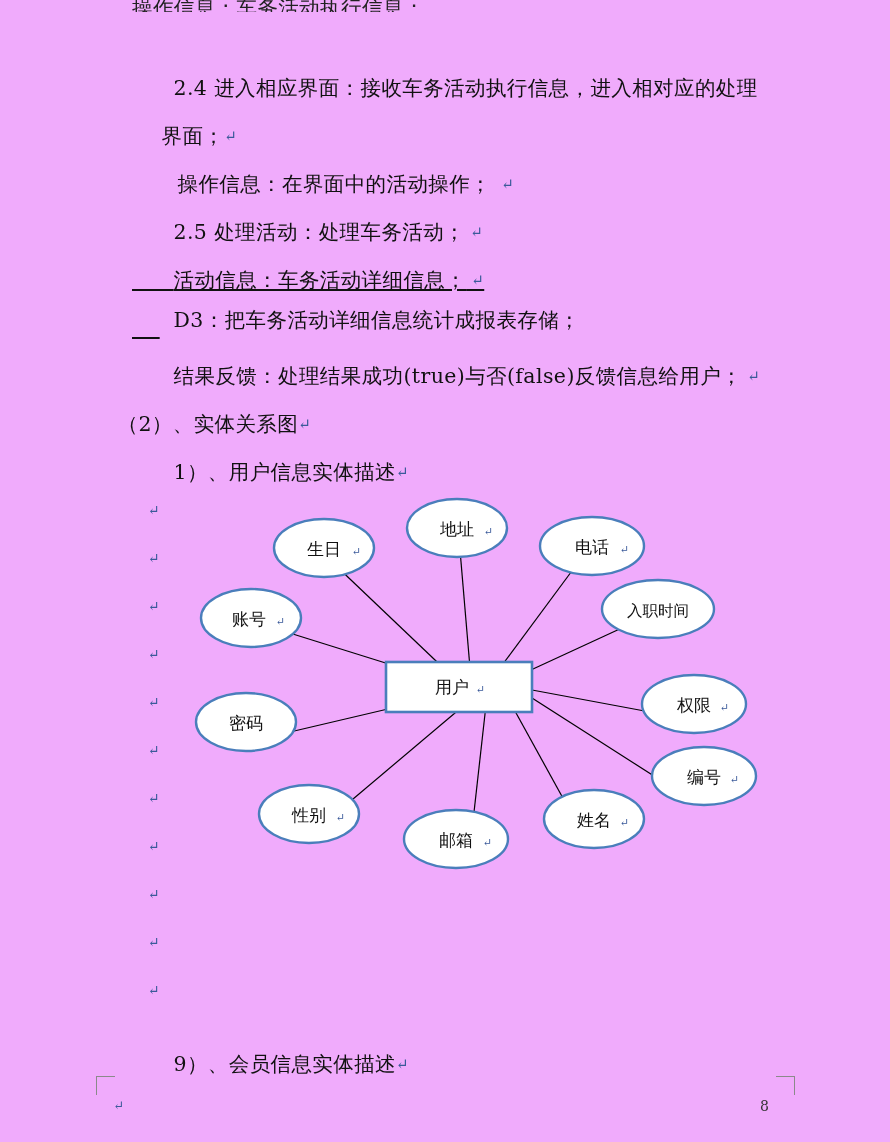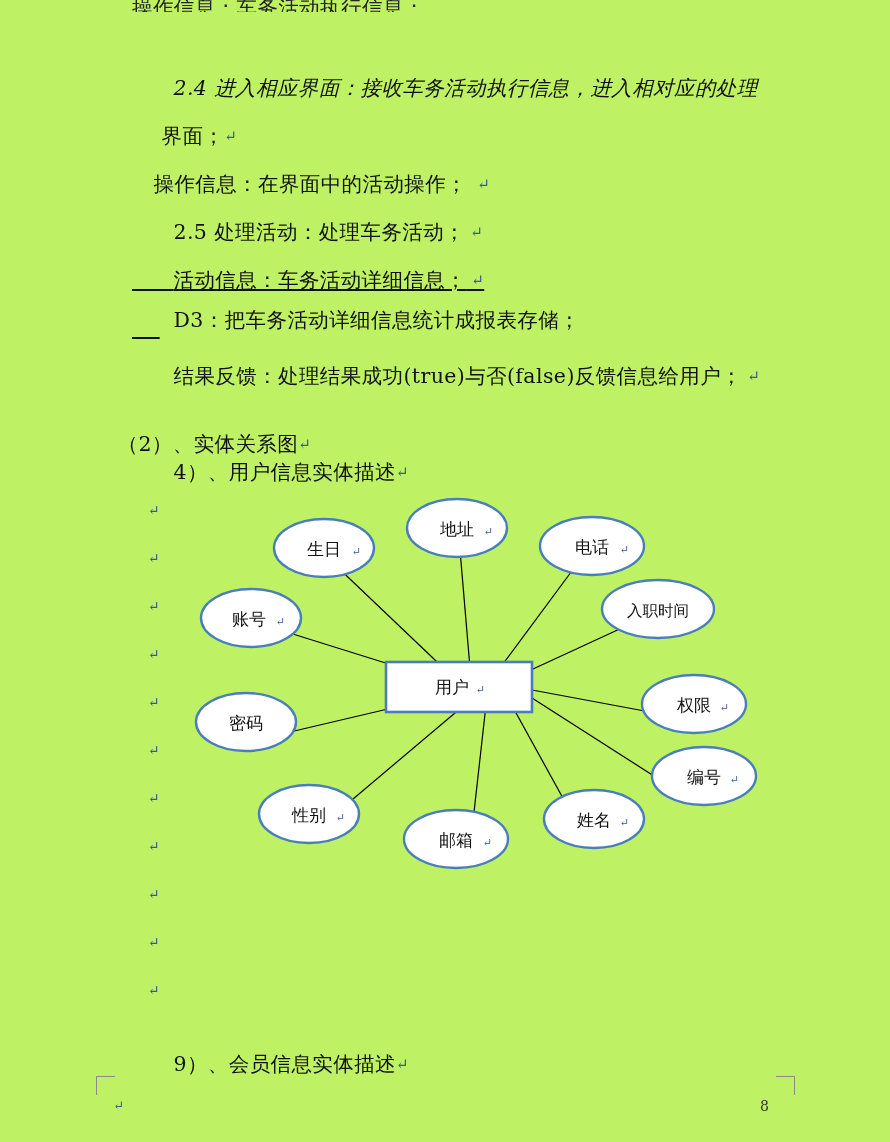--- a/index.html
+++ b/index.html
@@ -13,21 +13,21 @@
     position: relative;
     font-family: "DejaVu Serif", "Liberation Serif", serif;
     color: #000000;
     overflow: hidden;
   }
   .page {
     position: absolute;
     left: 0; top: 0;
     width: 890px;
     height: 1142px;
-    background: #bef264;
+    background: #f0abfc;
   }
   .text-block {
     position: absolute;
     left: 96px;
     top: 0;
     width: 730px;
   }
   .line {
     font-size: 20.5px;
     line-height: 48px;
@@ -118,54 +118,54 @@
   }
 </style>
 </head>
 <body>
 
 <div class="page">
 
   <div class="text-block" style="top:0px;">
     <div class="line indent clip-top" style="position:absolute;top:-2px;left:0;">操作信息：车务活动执行信息；</div>
 
-    <div class="line indent" style="position:absolute;top:16px;left:0;font-style:italic;">
+    <div class="line indent" style="position:absolute;top:16px;left:0;">
       <span>2.4 进入相应界面：接收车务活动执行信息，进入相对应的处理</span>
     </div>
 
     <div class="line" style="position:absolute;top:64px;left:24px;">
       <span>界面；</span><span class="pilcrow">↵</span>
     </div>
 
-    <div class="line" style="position:absolute;top:112px;left:16px;">
+    <div class="line" style="position:absolute;top:112px;left:40px;">
       <span>操作信息：在界面中的活动操作；</span><span class="pilcrow">  ↵</span>
     </div>
 
     <div class="line indent" style="position:absolute;top:160px;left:0;">
       <span>2.5 处理活动：处理车务活动；</span><span class="pilcrow"> ↵</span>
     </div>
 
     <div class="line indent" style="position:absolute;top:208px;left:0;text-decoration:underline;">
       <span>活动信息：车务活动详细信息；</span><span class="pilcrow"> ↵</span>
     </div>
 
     <div class="line indent" style="position:absolute;top:248px;left:0;">
       <span>D3：把车务活动详细信息统计成报表存储；</span>
     </div>
 
     <div class="line indent" style="position:absolute;top:304px;left:0;">
       <span>结果反馈：处理结果成功(true)与否(false)反馈信息给用户；</span><span class="pilcrow"> ↵</span>
     </div>
 
-    <div class="line" style="position:absolute;top:372px;left:-20px;">
+    <div class="line" style="position:absolute;top:352px;left:-20px;">
       <span>（2）、实体关系图</span><span class="pilcrow">↵</span>
     </div>
 
     <div class="line indent" style="position:absolute;top:400px;left:0;">
-      <span>4）、用户信息实体描述</span><span class="pilcrow">↵</span>
+      <span>1）、用户信息实体描述</span><span class="pilcrow">↵</span>
     </div>
 
     <div class="line indent" style="position:absolute;top:992px;left:0;">
       <span>9）、会员信息实体描述</span><span class="pilcrow">↵</span>
     </div>
   </div>
 
   <div class="margin-marks">
     <div>↵</div>
     <div>↵</div>

